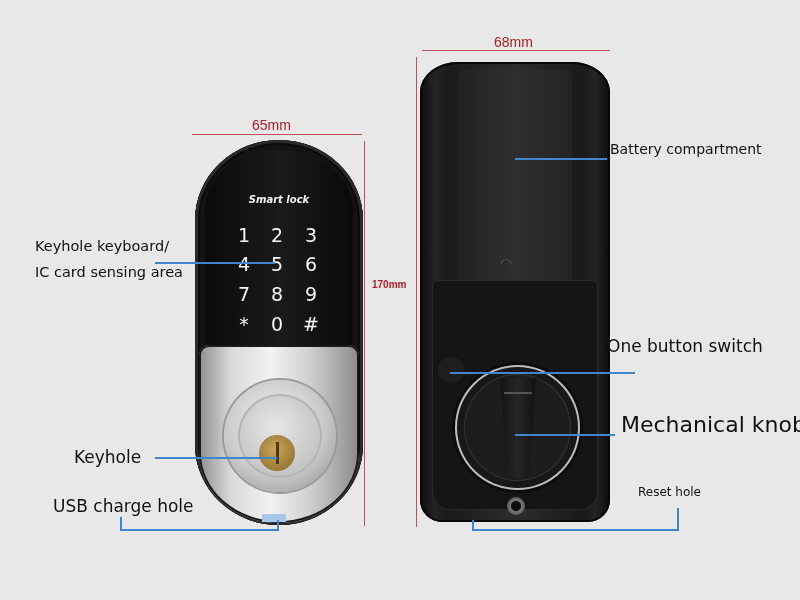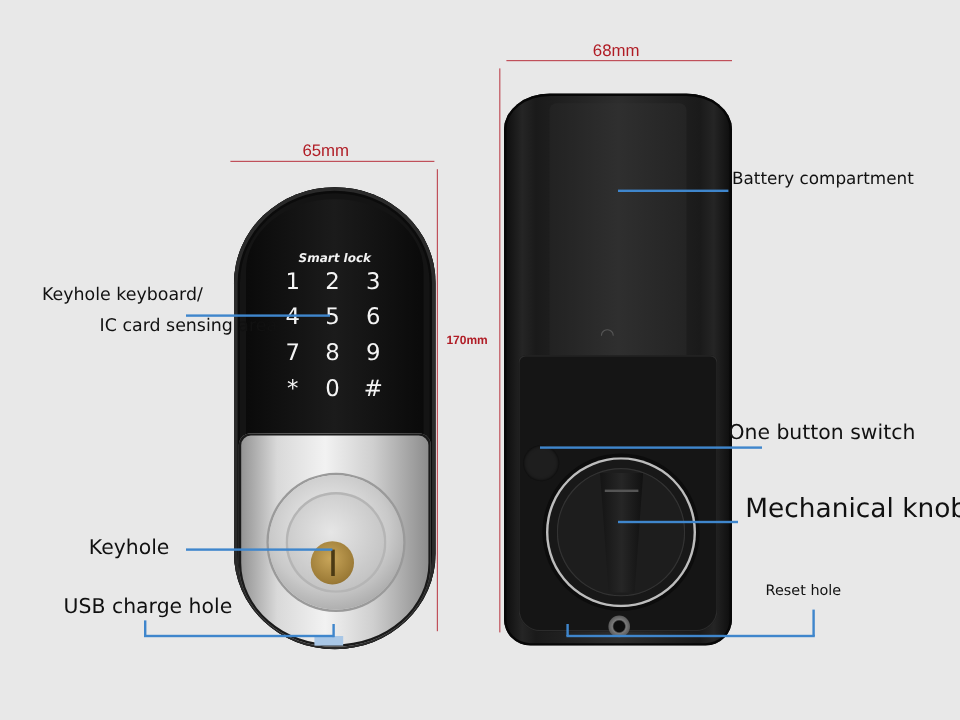--- a/index.html
+++ b/index.html
@@ -1,21 +1,21 @@
 <!DOCTYPE html>
 <html><head>
 <meta charset="utf-8">
 <style>
   html, body { margin:0; padding:0; }
   body {
     width:800px; height:600px; position:relative; overflow:hidden;
     background:#e8e8e8;
     font-family:"DejaVu Sans", "Liberation Sans", sans-serif;
   }
-  .abs { position:absolute;margin-top:16px; }
+  .abs { position:absolute; }
   .dim-line { position:absolute; background:#c0505a; }
   .dim-text { position:absolute; color:#b01c25; font-family:"Liberation Sans", sans-serif; }
   .callout { position:absolute; color:#111; font-family:"DejaVu Sans", sans-serif; white-space:nowrap; }
   .lead { position:absolute; background:#3f86cc; }
 
   
   .front {
     left:195px; top:140px; width:168px; height:385px;
     border-radius:84px / 80px;
     background:#141414;
@@ -142,19 +142,19 @@
 <div class="lead" style="left:277px;top:520px;width:2px;height:11px;"></div>
 
 <div class="lead" style="left:515px;top:158px;width:92px;height:2px;"></div>
 <div class="lead" style="left:450px;top:372px;width:185px;height:2px;"></div>
 <div class="lead" style="left:515px;top:434px;width:100px;height:2px;"></div>
 <div class="lead" style="left:472px;top:520px;width:2px;height:10px;"></div>
 <div class="lead" style="left:472px;top:529px;width:207px;height:2px;"></div>
 <div class="lead" style="left:677px;top:508px;width:2px;height:22px;"></div>
 
 <div class="callout" style="left:35px;top:238px;font-size:14.5px;">Keyhole keyboard/</div>
-<div class="callout" style="left:35px;top:264px;font-size:14.5px;margin-left:48px;">IC card sensing area</div>
+<div class="callout" style="left:35px;top:264px;font-size:14.5px;">IC card sensing area</div>
 <div class="callout" style="left:74px;top:447px;font-size:17px;">Keyhole</div>
 <div class="callout" style="left:53px;top:496px;font-size:17px;">USB charge hole</div>
 <div class="callout" style="left:610px;top:141px;font-size:14px;">Battery compartment</div>
-<div class="callout" style="left:607px;top:351px;font-size:17px;">One button switch</div>
+<div class="callout" style="left:607px;top:336px;font-size:17px;">One button switch</div>
 <div class="callout" style="left:621px;top:412px;font-size:22px;">Mechanical knob</div>
 <div class="callout" style="left:638px;top:485px;font-size:12px;">Reset hole</div>
 
 </body></html>

